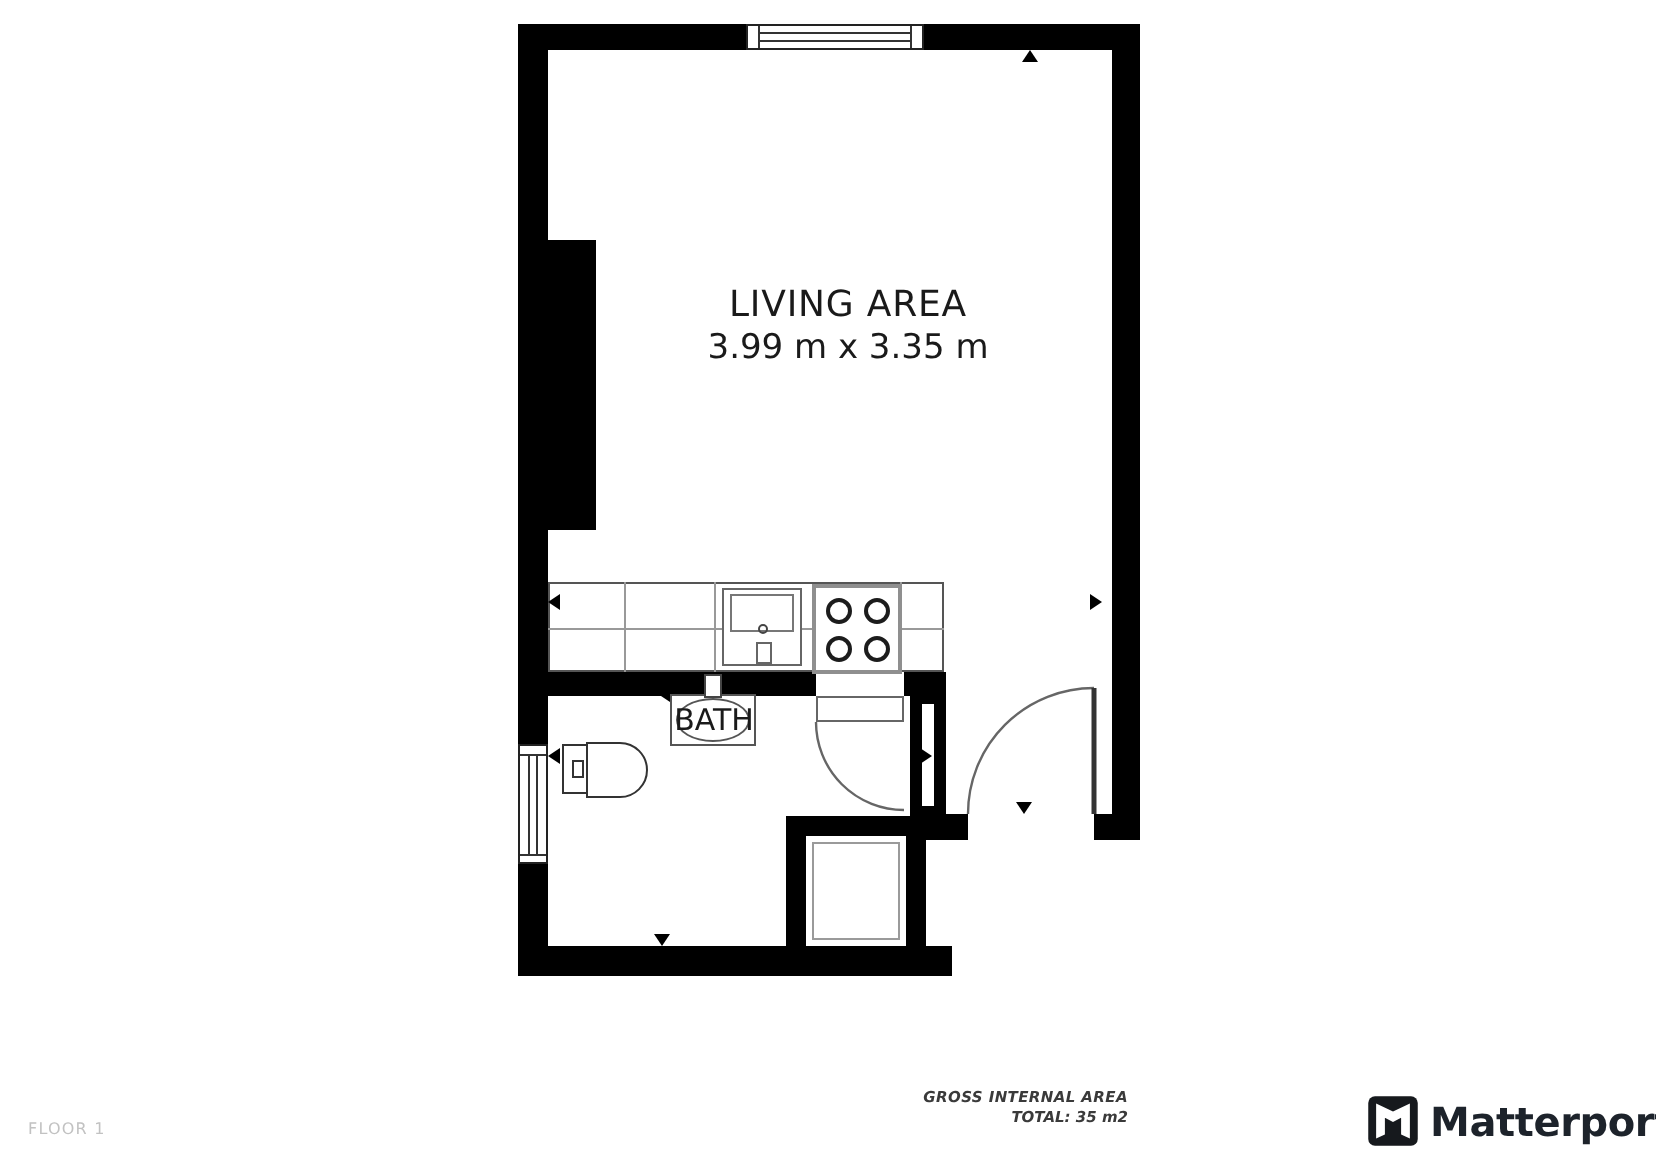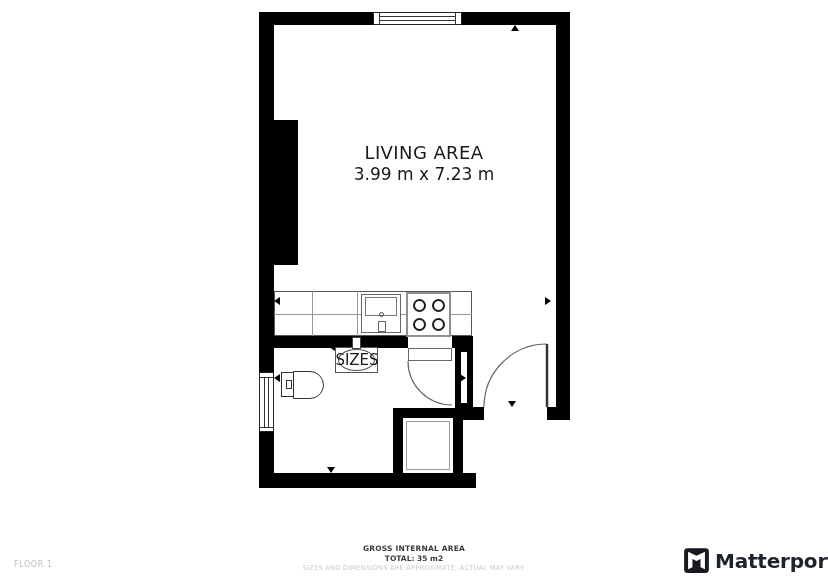--- a/index.html
+++ b/index.html
@@ -14,21 +14,21 @@
   .lbl-big{font-size:18px;letter-spacing:0.4px;}
   .lbl-dims{font-size:17px;}
   .lbl-bath{font-size:15px;}
   .lbl-bathdims{font-size:15.5px;}
   .arr{position:absolute;width:0;height:0;z-index:25;}
   .arr-up{border-left:4px solid transparent;border-right:4px solid transparent;border-bottom:6px solid #000;}
   .arr-down{border-left:4px solid transparent;border-right:4px solid transparent;border-top:6px solid #000;}
   .arr-left{border-top:4px solid transparent;border-bottom:4px solid transparent;border-right:6px solid #000;}
   .arr-right{border-top:4px solid transparent;border-bottom:4px solid transparent;border-left:6px solid #000;}
   .svg-overlay{position:absolute;left:0;top:0;width:828px;height:585px;z-index:20;pointer-events:none;}
-  .footer-center{position:absolute;left:264px;top:544px;width:300px;text-align:center;color:#3a3a3a;}
+  .footer-center{position:absolute;left:264px;top:544px;width:300px;text-align:right;color:#3a3a3a;font-style:italic;}
   .footer-center .t1{font-size:7.5px;font-weight:600;letter-spacing:0.2px;line-height:9.5px;}
   .footer-center .t2{font-size:7.5px;font-weight:600;line-height:9.5px;}
   .footer-center .t3{font-size:6.5px;color:#c9c9c9;letter-spacing:0.3px;line-height:9px;margin-top:1px;}
   .floor-label{position:absolute;left:14px;top:560px;font-size:8px;color:#c2c2c2;letter-spacing:0.6px;}
   .brand{position:absolute;left:683px;top:547px;display:flex;align-items:center;}
   .brand-name{font-size:20px;font-weight:700;color:#1d232b;letter-spacing:-0.2px;margin-left:5px;}
   .burner{position:absolute;width:13px;height:13px;border:2px solid #1c1c1c;border-radius:50%;background:#fff;box-sizing:border-box;}
   .stove{position:absolute;left:406px;top:292px;width:45px;height:45px;border:2px solid #8f8f8f;background:#fff;box-sizing:border-box;}
 </style>
 </head>
@@ -106,30 +106,29 @@
     <div class="arr arr-up" style="left:511px;top:25px;"></div>
     <div class="arr arr-left" style="left:274px;top:297px;"></div>
     <div class="arr arr-right" style="left:545px;top:297px;"></div>
     <div class="arr arr-left" style="left:329px;top:343px;"></div>
     <div class="arr arr-left" style="left:274px;top:374px;"></div>
     <div class="arr arr-right" style="left:460px;top:374px;"></div>
     <div class="arr arr-down" style="left:508px;top:401px;"></div>
     <div class="arr arr-down" style="left:327px;top:467px;"></div>
 
     <div class="room-label lbl-big" style="left:304px;top:142px;width:240px;">LIVING AREA</div>
-    <div class="room-label lbl-dims" style="left:304px;top:164px;width:240px;">3.99 m x 7.23 m</div>
-    <div class="room-label lbl-bath" style="left:307px;top:351px;width:100px;">SIZES</div>
+    <div class="room-label lbl-dims" style="left:304px;top:164px;width:240px;">3.99 m x 3.35 m</div>
+    <div class="room-label lbl-bath" style="left:307px;top:351px;width:100px;">BATH</div>
   </div>
 
   <div class="floor-label">FLOOR 1</div>
 
   <div class="footer-center">
     <div class="t1">GROSS INTERNAL AREA</div>
     <div class="t2">TOTAL: 35 m2</div>
-    <div class="t3">SIZES AND DIMENSIONS ARE APPROXIMATE, ACTUAL MAY VARY.</div>
   </div>
 
   <div class="brand">
     <span style="display:inline-block;width:27px;height:27px;">
       <svg viewBox="0 0 24 24" width="27" height="27">
         <rect x="1" y="1" width="22" height="22" rx="3" fill="#16191d"></rect>
         <path d="M4.5 4.2 L12 7.8 L19.5 4.2 L19.5 19.8 L15.6 18 L15.6 10.6 L12 12.4 L8.4 10.6 L8.4 18 L4.5 19.8 Z" fill="#ffffff"></path>
       </svg>
     </span>
     <span class="brand-name">Matterport</span>

